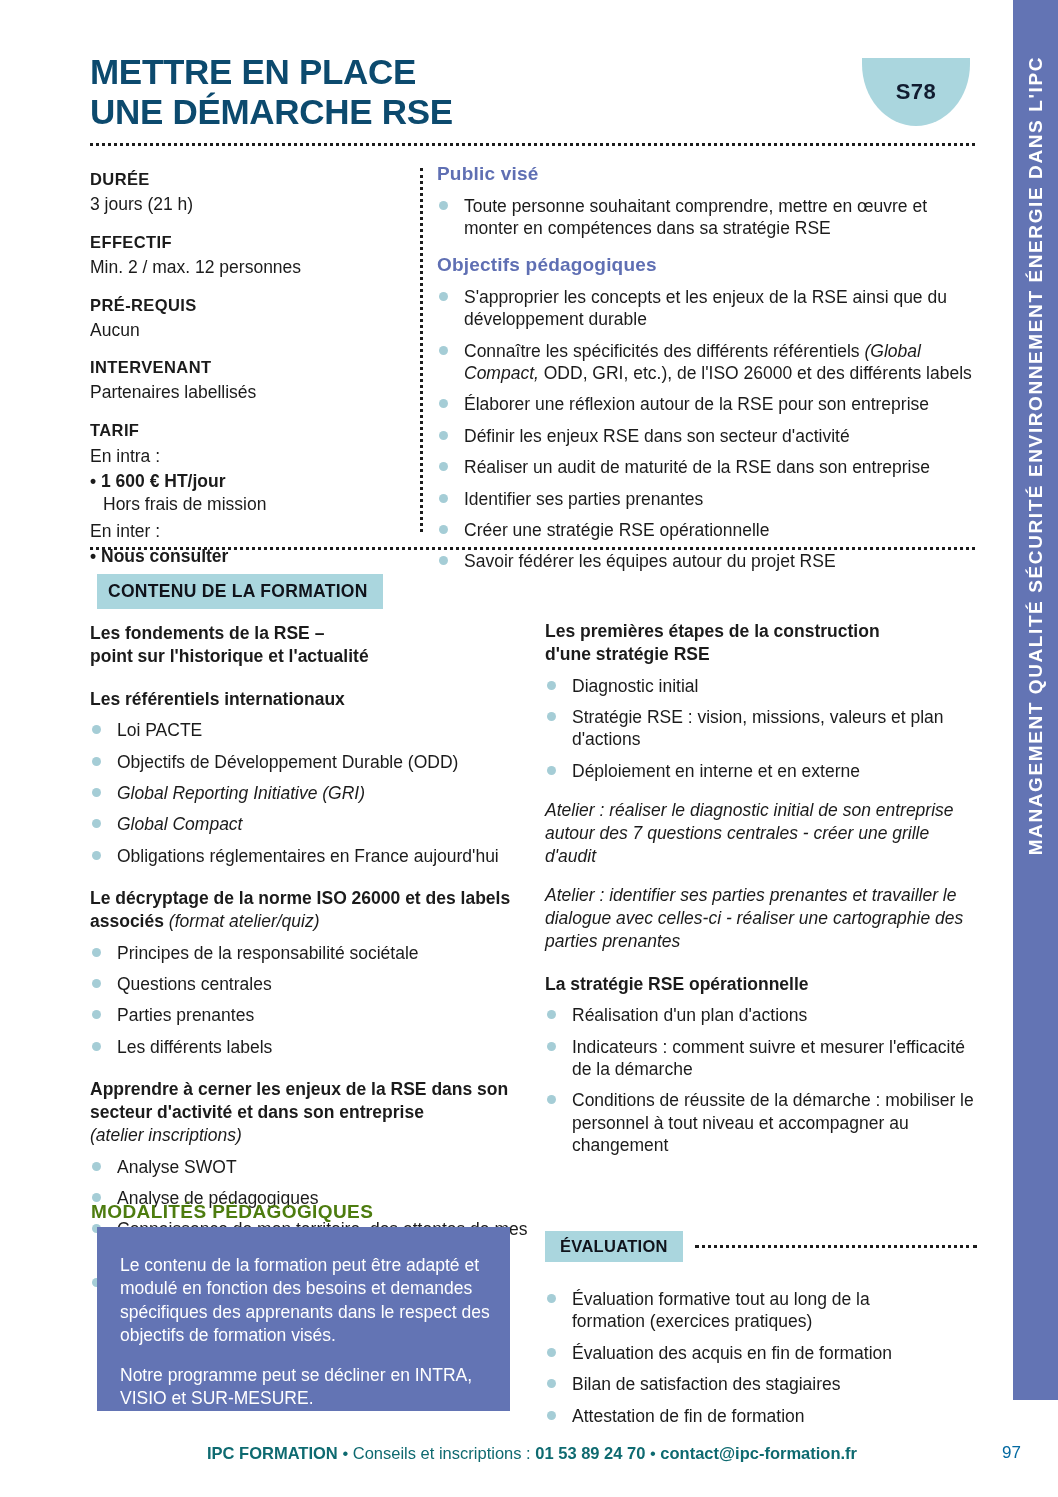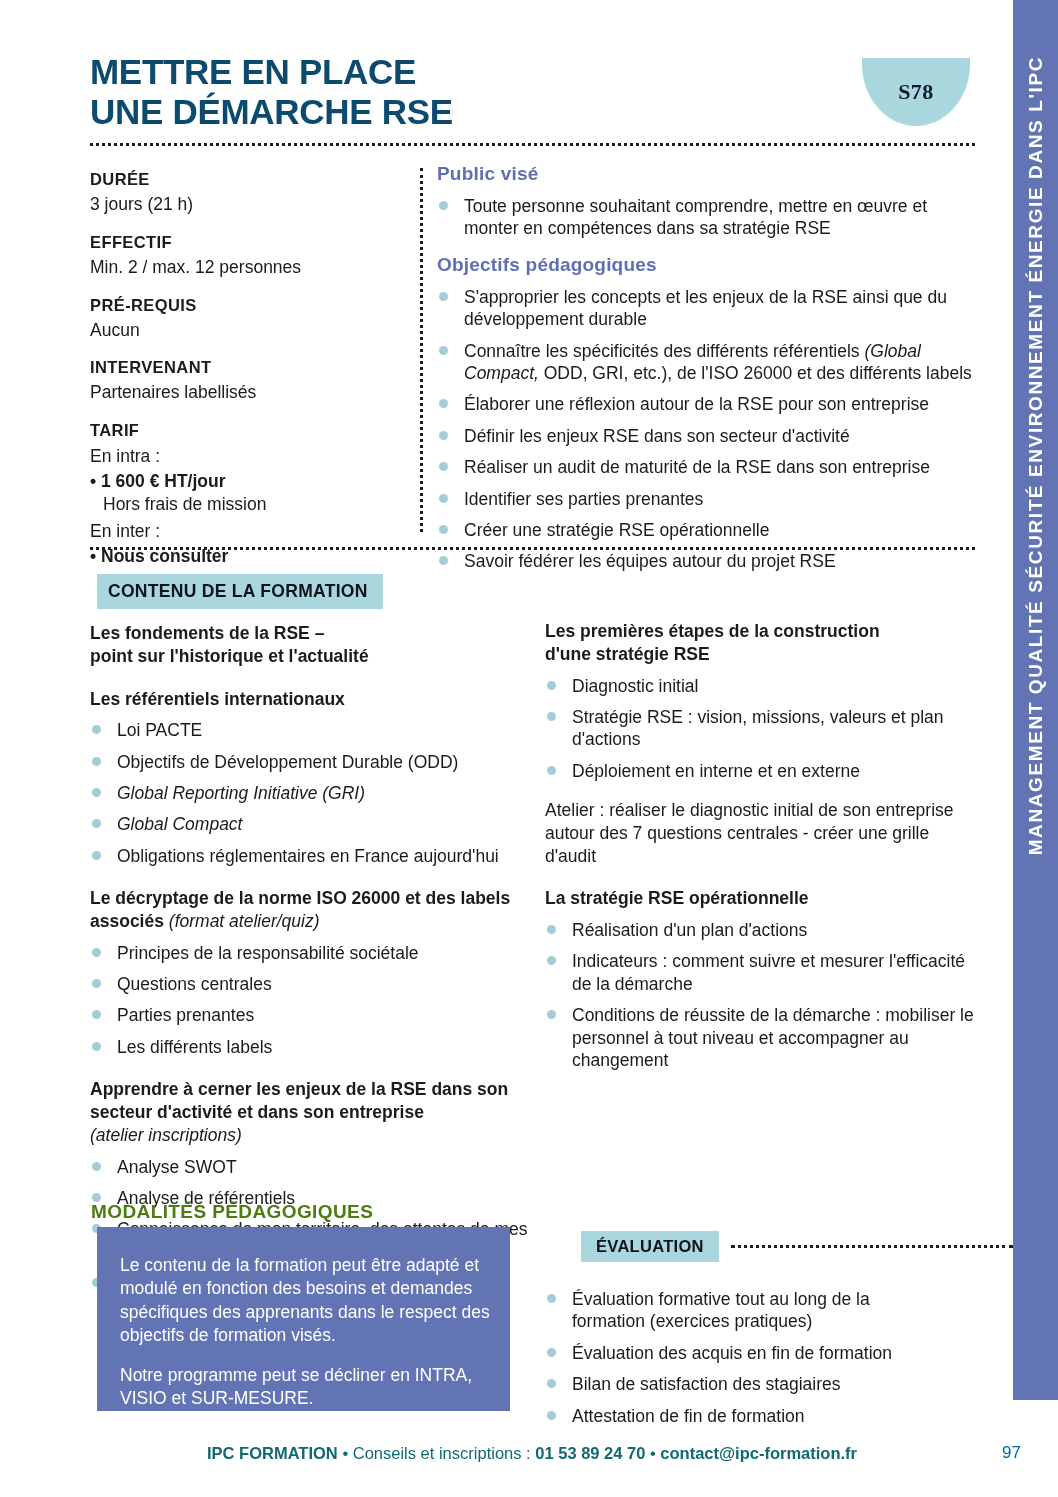--- a/index.html
+++ b/index.html
@@ -23,21 +23,21 @@
   .page-title {
     position:absolute; left:90px; top:52px;
     color:#0c4a6e; font-size:35px; font-weight:bold; line-height:1.14;
     letter-spacing:-0.3px; white-space:pre-line;
   }
   .badge {
     position:absolute; left:862px; top:58px; width:108px; height:68px;
     background:#aad6de; border-radius:0 0 54px 54px / 0 0 62px 62px;
     display:flex; align-items:center; justify-content:center;
   }
-  .badge-code { font-size:22px; font-weight:bold; color:#111c30; letter-spacing:0.5px;font-family:Liberation Serif, serif; }
+  .badge-code { font-size:22px; font-weight:bold; color:#111c30; letter-spacing:0.5px; }
   .hdots-1 { position:absolute; left:90px; top:143px; width:885px; border-top:3.5px dotted #1c1c1c; }
   .hdots-2 { position:absolute; left:90px; top:547px; width:885px; border-top:3.5px dotted #1c1c1c; }
   .vdots   { position:absolute; left:420px; top:168px; height:364px; border-left:3px dotted #1c1c1c; }
 
   
   .info-col { position:absolute; left:90px; top:170px; width:320px; }
   .info-label { font-weight:bold; font-size:16.5px; letter-spacing:0.4px; margin-top:17px; }
   .info-label:first-child { margin-top:0; }
   .info-value { font-size:17.5px; margin-top:4px; line-height:1.3; }
   .tarif-line  { font-size:17.5px; margin-top:6px; }
@@ -65,36 +65,36 @@
     font-weight:bold; font-size:17.5px; letter-spacing:0.3px;
     padding:7px 15px 7px 11px;
   }
 
   
   .col-left  { position:absolute; left:90px;  top:622px; width:448px; }
   .col-right { position:absolute; left:545px; top:620px; width:434px; }
   .c-h3 { font-size:17.5px; font-weight:bold; line-height:1.3; margin:20px 0 9px; white-space:pre-line; }
   .c-h3.first { margin-top:0; }
   .c-h3 .sub-italic { font-style:italic; font-weight:normal; }
-  .atelier { font-size:17.5px; line-height:1.3; margin:17px 0; }
+  .atelier { font-style:italic; font-size:17.5px; line-height:1.3; margin:17px 0; }
 
   
   .modalites-title {
     position:absolute; left:91px; top:1201px;
     color:#4d7c0f; font-weight:bold; font-size:19px; letter-spacing:0.4px;
   }
   .purple-box {
     position:absolute; left:97px; top:1227px; width:413px; height:184px;
     background:#6374b4; color:#ffffff;
     padding:27px 12px 0 23px; font-size:17.5px; line-height:1.33;
   }
   .purple-box p { margin-bottom:17px; }
 
   
-  .eval-row { position:absolute; left:545px; top:1231px; width:432px; display:flex; align-items:center;margin-left:36px; }
+  .eval-row { position:absolute; left:545px; top:1231px; width:432px; display:flex; align-items:center; }
   .eval-box {
     background:#aad6de; color:#10131b; font-weight:bold; font-size:16.5px;
     letter-spacing:0.3px; padding:6px 15px;
   }
   .eval-dots { flex:1; border-top:3.5px dotted #1c1c1c; margin-left:12px; }
   .eval-list { position:absolute; left:545px; top:1288px; width:400px; }
 
   
   .footer { position:absolute; left:207px; top:1444px; font-size:16.5px; color:#0e6a70; }
   .footer .b { font-weight:bold; }
@@ -170,35 +170,36 @@
     <div class="c-h3"><span>Le décryptage de la norme ISO 26000 et des labels associés </span><span class="sub-italic">(format atelier/quiz)</span></div>
     <ul class="bullets">
       <li>Principes de la responsabilité sociétale</li>
       <li>Questions centrales</li>
       <li>Parties prenantes</li>
       <li>Les différents labels</li>
     </ul>
     <div class="c-h3"><span>Apprendre à cerner les enjeux de la RSE dans son secteur d'activité et dans son entreprise</span><br><span class="sub-italic">(atelier inscriptions)</span></div>
     <ul class="bullets">
       <li>Analyse SWOT</li>
-      <li>Analyse de référentiels</li>
+      <li>Analyse de pédagogiques</li>
       <li>Connaissance de mon territoire, des attentes de mes parties prenantes, etc.</li>
       <li>Impact sur mon entreprise</li>
     </ul>
   </div>
 
   <div class="col-right">
     <div class="c-h3 first">Les premières étapes de la construction
 d'une stratégie RSE</div>
     <ul class="bullets">
       <li>Diagnostic initial</li>
       <li>Stratégie RSE : vision, missions, valeurs et plan d'actions</li>
       <li>Déploiement en interne et en externe</li>
     </ul>
     <p class="atelier">Atelier : réaliser le diagnostic initial de son entreprise autour des 7 questions centrales - créer une grille d'audit</p>
+    <p class="atelier">Atelier : identifier ses parties prenantes et travailler le dialogue avec celles-ci - réaliser une cartographie des parties prenantes</p>
     <div class="c-h3">La stratégie RSE opérationnelle</div>
     <ul class="bullets">
       <li>Réalisation d'un plan d'actions</li>
       <li>Indicateurs : comment suivre et mesurer l'efficacité de la démarche</li>
       <li>Conditions de réussite de la démarche : mobiliser le personnel à tout niveau et accompagner au changement</li>
     </ul>
   </div>
 
   <div class="modalites-title">MODALITÉS PÉDAGOGIQUES</div>
   <div class="purple-box">

